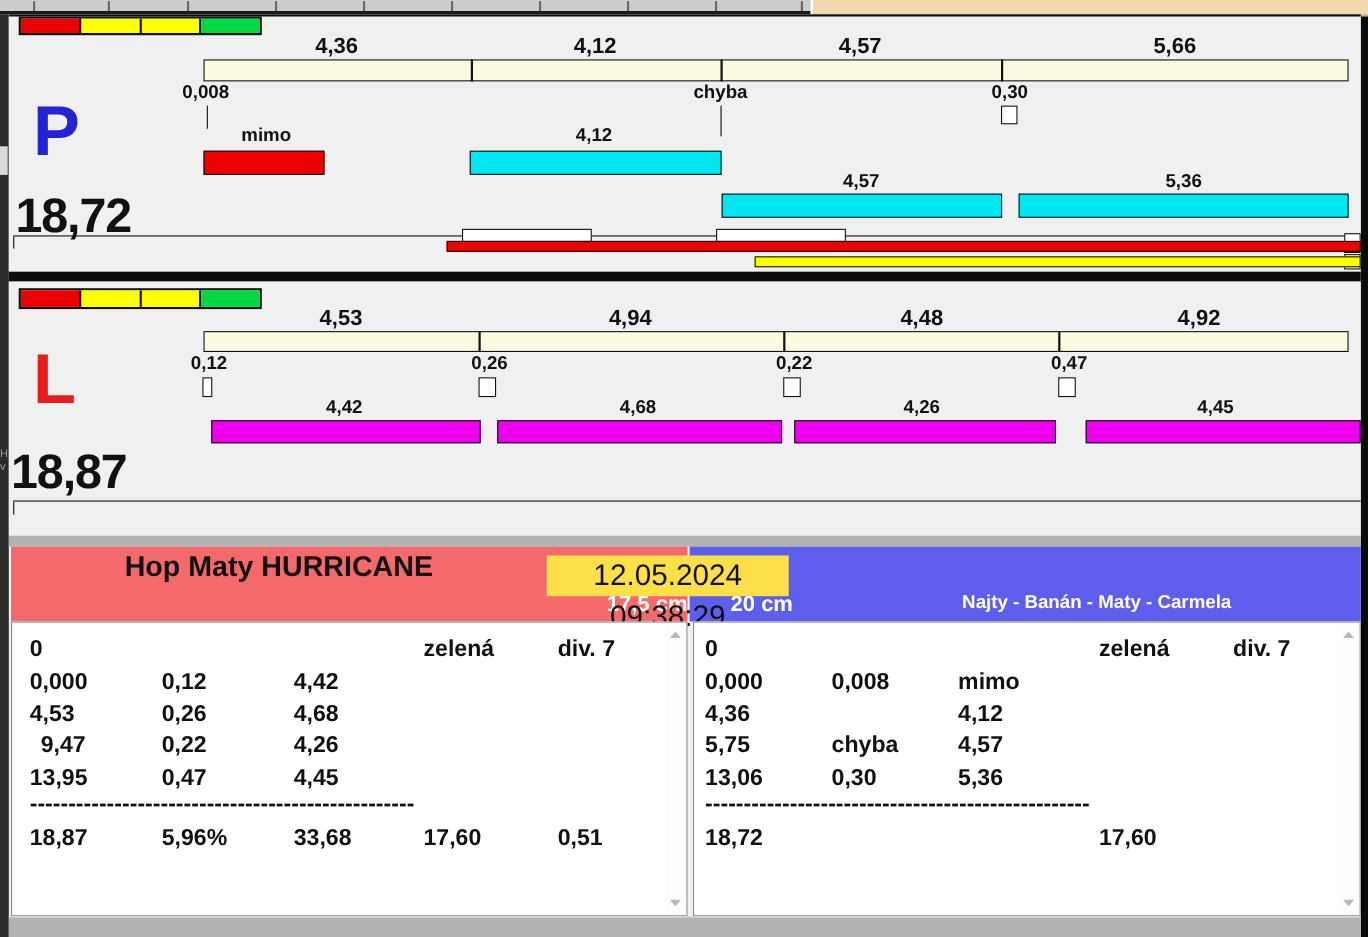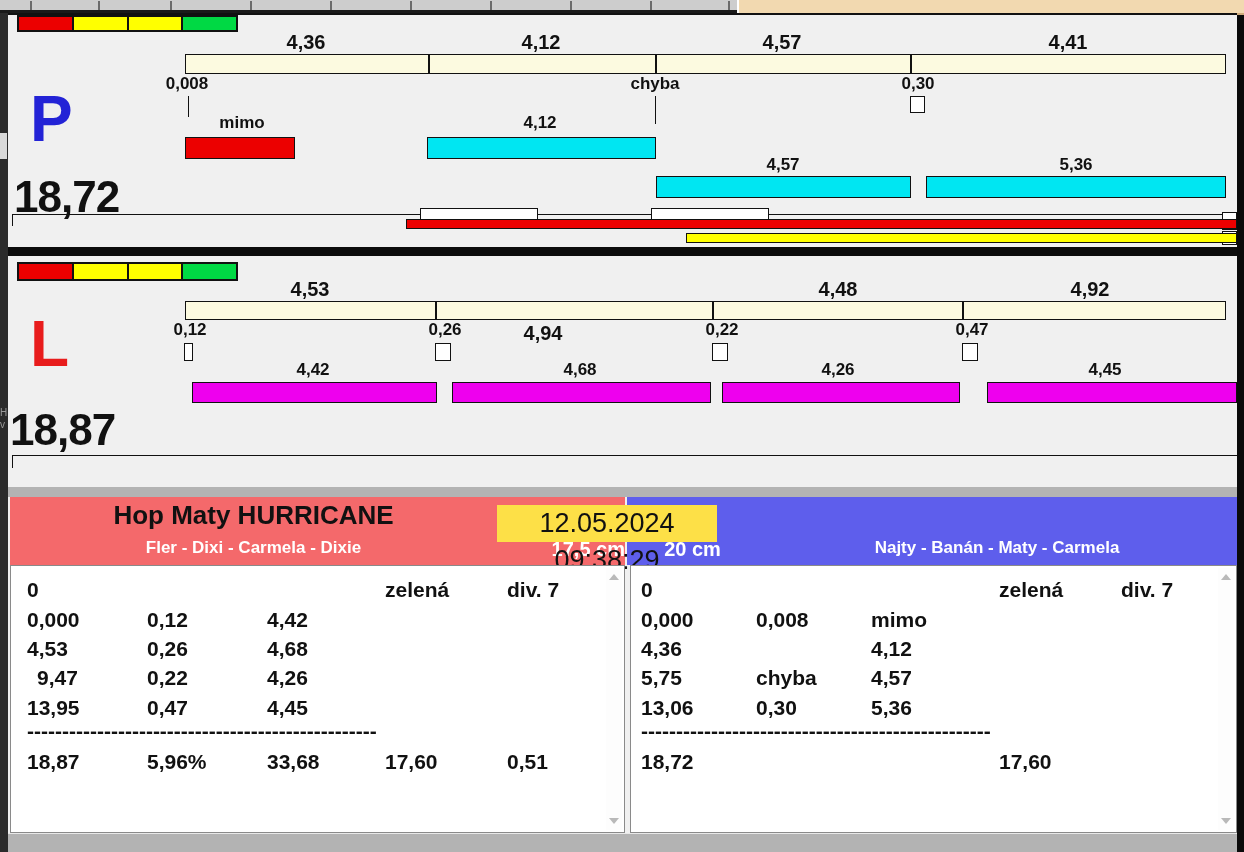--- a/index.html
+++ b/index.html
@@ -94,21 +94,21 @@
           <div style="flex: 1 1 0%; background: rgb(255, 255, 0);"></div>
           <div style="flex: 1 1 0%; background: rgb(0, 217, 68);"></div>
         </div>
         <div class="abs scale-bar" style="left: 177px; top: 39px; width: 1041px; height: 20px;"></div>
         <div class="abs scale-div" style="left: 420px; top: 39px; height: 20px;"></div>
         <div class="abs scale-div" style="left: 647px; top: 39px; height: 20px;"></div>
         <div class="abs scale-div" style="left: 902px; top: 39px; height: 20px;"></div>
         <div class="abs ctr b lbl20" style="left: 298px; top: 16px;">4,36</div>
         <div class="abs ctr b lbl20" style="left: 533px; top: 16px;">4,12</div>
         <div class="abs ctr b lbl20" style="left: 774px; top: 16px;">4,57</div>
-        <div class="abs ctr b lbl20" style="left: 1060px; top: 16px;">4,41</div>
+        <div class="abs ctr b lbl20" style="left: 1060px; top: 16px;">5,66</div>
         <div class="abs ctr b lbl17" style="left: 179px; top: 59px;">0,008</div>
         <div class="abs tickline" style="left: 180px; top: 81px; height: 21px;"></div>
         <div class="abs ctr b lbl17" style="left: 647px; top: 59px;">chyba</div>
         <div class="abs tickline" style="left: 647px; top: 81px; height: 28px;"></div>
         <div class="abs ctr b lbl17" style="left: 910px; top: 59px;">0,30</div>
         <div class="abs checkbox" style="left: 902px; top: 81px; width: 15px; height: 17px;"></div>
         <div class="abs ctr b lbl17" style="left: 234px; top: 98px;">mimo</div>
         <div class="abs runbar" style="left: 177px; top: 122px; width: 110px; height: 22px; background: rgb(236, 0, 0);"></div>
         <div class="abs ctr b lbl17" style="left: 532px; top: 98px;">4,12</div>
         <div class="abs runbar" style="left: 419px; top: 122px; width: 229px; height: 22px; background: rgb(0, 230, 242);"></div>
@@ -138,21 +138,21 @@
           <div style="flex: 1 1 0%; background: rgb(236, 0, 0);"></div>
           <div style="flex: 1 1 0%; background: rgb(255, 255, 0);"></div>
           <div style="flex: 1 1 0%; background: rgb(255, 255, 0);"></div>
           <div style="flex: 1 1 0%; background: rgb(0, 217, 68);"></div>
         </div>
         <div class="abs scale-bar" style="left: 177px; top: 45px; width: 1041px; height: 19px;"></div>
         <div class="abs scale-div" style="left: 427px; top: 45px; height: 19px;"></div>
         <div class="abs scale-div" style="left: 704px; top: 45px; height: 19px;"></div>
         <div class="abs scale-div" style="left: 954px; top: 45px; height: 19px;"></div>
         <div class="abs ctr b lbl20" style="left: 302px; top: 22px;">4,53</div>
-        <div class="abs ctr b lbl20" style="left: 535px; top: 22px; margin-top: 44px;">4,94</div>
+        <div class="abs ctr b lbl20" style="left: 565px; top: 22px;">4,94</div>
         <div class="abs ctr b lbl20" style="left: 830px; top: 22px;">4,48</div>
         <div class="abs ctr b lbl20" style="left: 1082px; top: 22px;">4,92</div>
         <div class="abs ctr b lbl17" style="left: 182px; top: 64px;">0,12</div>
         <div class="abs checkbox" style="left: 176px; top: 87px; width: 9px; height: 18px;"></div>
         <div class="abs ctr b lbl17" style="left: 437px; top: 64px;">0,26</div>
         <div class="abs checkbox" style="left: 427px; top: 87px; width: 16px; height: 18px;"></div>
         <div class="abs ctr b lbl17" style="left: 714px; top: 64px;">0,22</div>
         <div class="abs checkbox" style="left: 704px; top: 87px; width: 16px; height: 18px;"></div>
         <div class="abs ctr b lbl17" style="left: 964px; top: 64px;">0,47</div>
         <div class="abs checkbox" style="left: 954px; top: 87px; width: 16px; height: 18px;"></div>
@@ -166,21 +166,20 @@
         <div class="abs runbar" style="left: 979px; top: 126px; width: 250px; height: 21px; background: rgb(238, 0, 238);"></div>
       </div>
     <div class="abs trackline" style="left:4px;top:199px;width:1225px;"></div>
     <div class="abs tracktick" style="left:4px;top:200px;height:12px;"></div>
   </div>
 
   <div class="abs" id="gray-band-mid"></div>
 
   <div class="abs team-header" id="hdr-left">
     <div class="abs team-name" style="left:0;top:3px;width:487px;text-align:center;">Hop Maty HURRICANE</div>
-    <div class="abs team-dogs" style="left:0;top:41px;width:487px;text-align:center;">Fler - Dixi - Carmela - Dixie</div>
     <div class="abs jump-h" style="left:487px;top:41px;width:128px;text-align:right;">17,5 cm</div>
   </div>
   <div class="abs team-header" id="hdr-right">
     <div class="abs jump-h" style="left:3px;top:41px;width:125px;text-align:center;">20 cm</div>
     <div class="abs team-dogs" style="left:130px;top:41px;width:480px;text-align:center;">Najty - Banán - Maty - Carmela</div>
   </div>
   <div class="abs" id="datetime-box">12.05.2024 09:38:29</div>
 
   <div class="abs results-table" id="table-left">
     <div class="sbar">

